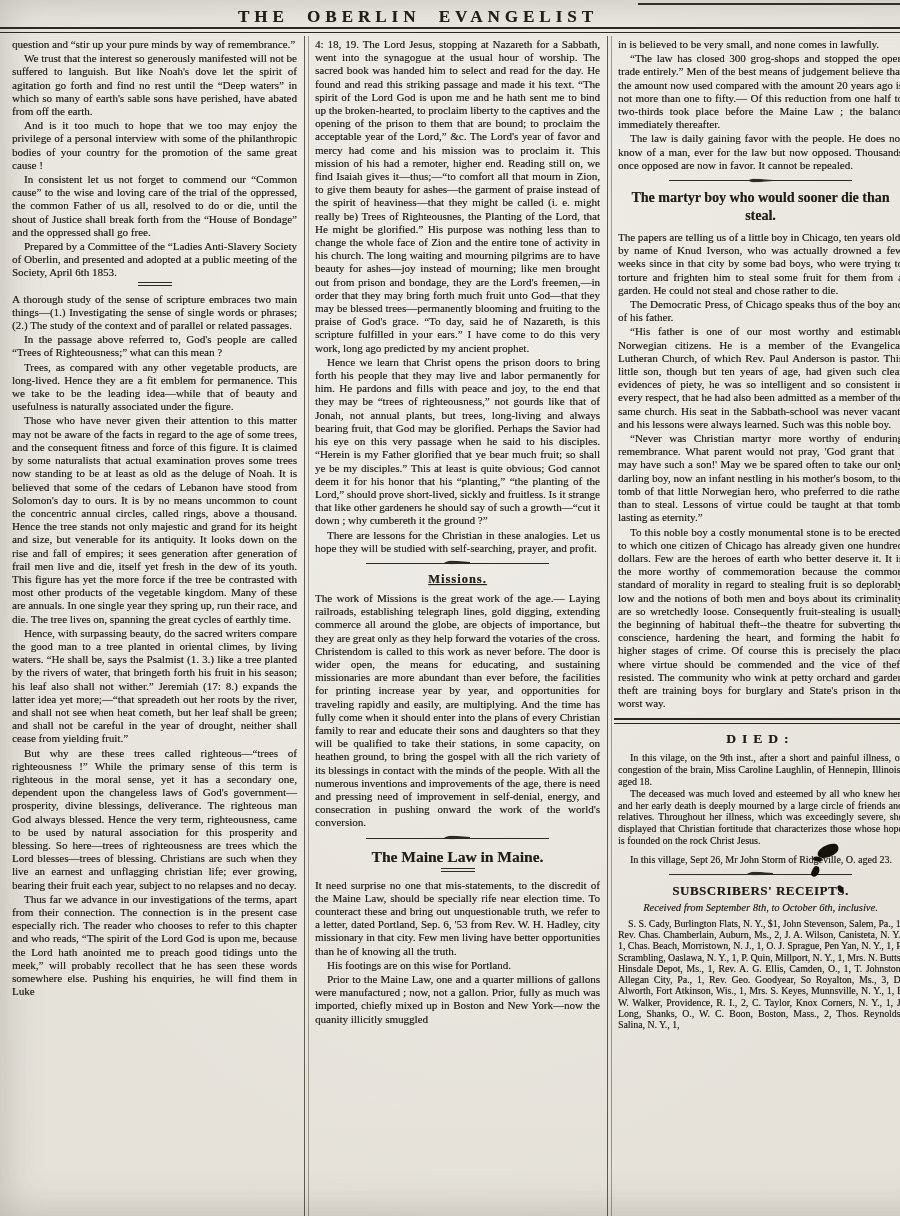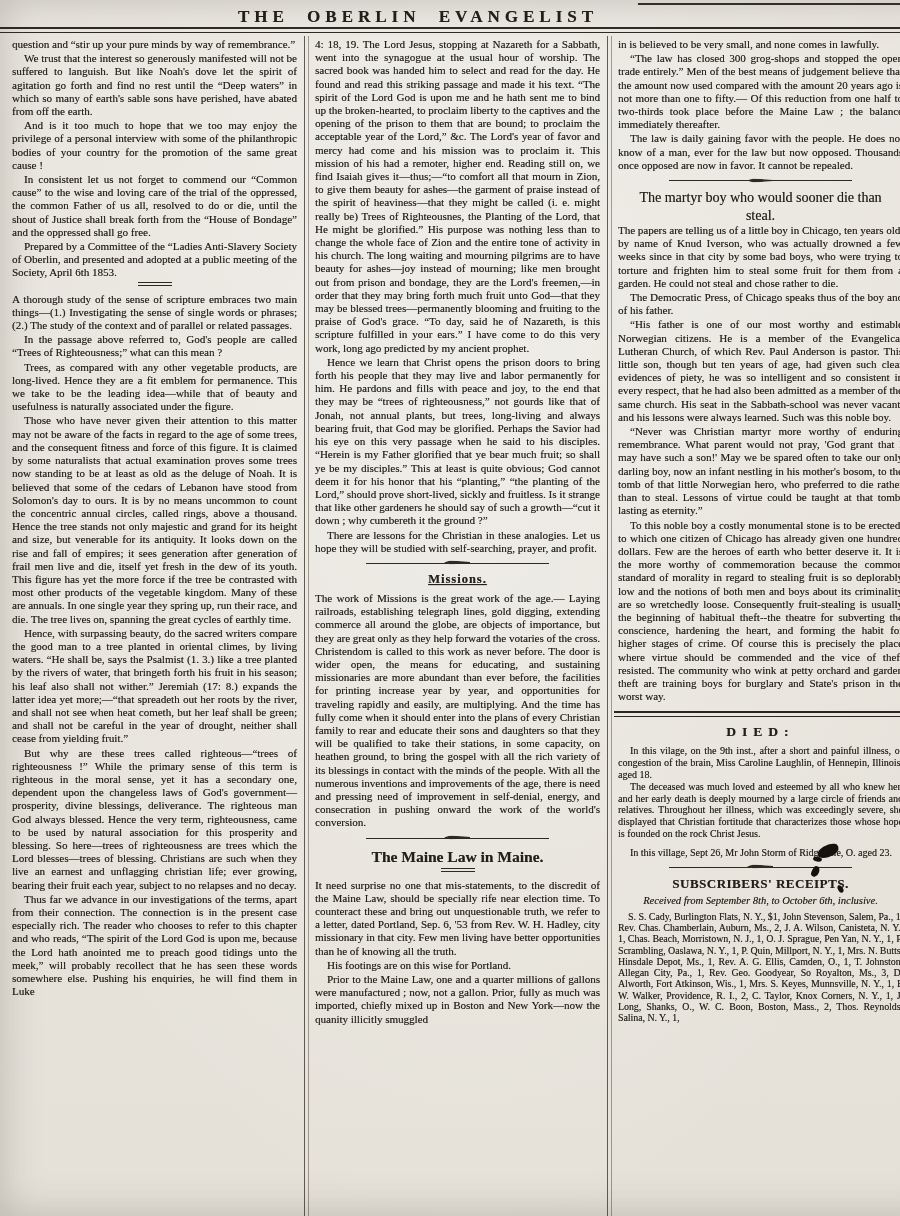--- a/index.html
+++ b/index.html
@@ -52,21 +52,21 @@
   }
   p.cont{text-indent:0;}
   .small p.body-p{font-size:10px;line-height:11.6px;}
   p.receipts-body{font-size:9.8px;line-height:11.3px;text-indent:10px;margin:0;text-align:justify;}
 
   
   .h-trees{margin:11px 0 2px;font-size:13.5px;font-weight:bold;text-align:center;}
   .h-underrule{width:34px;height:2px;margin:2px auto 7px;border-top:1px solid #2e2a23;border-bottom:1px solid #2e2a23;}
   .h-missions{margin:7px 0 5px;font-size:12.5px;font-weight:bold;text-align:center;text-decoration:underline;letter-spacing:1px;}
   .h-maine{margin:9px 0 2px;font-size:15.5px;font-weight:bold;text-align:center;}
-  .h-martyr{margin:7px 6px 0;font-size:14px;font-weight:normal;text-align:center;line-height:1.25;}
+  .h-martyr{margin:7px 6px 7px;font-size:14px;font-weight:bold;text-align:center;line-height:1.25;}
   .h-died{margin:7px 0 5px;font-size:13.5px;font-weight:bold;text-align:center;letter-spacing:6px;}
   .h-receipts{margin:8px 0 3px;font-size:13px;font-weight:bold;text-align:center;letter-spacing:.5px;}
   .receipts-sub{font-size:10.5px;font-style:italic;text-align:center;margin:0 0 5px;}
 
   
   .separator{position:relative;width:64%;margin:8px auto;border-top:1.5px solid #2e2a23;}
   .separator::after{
     content:"";position:absolute;left:50%;top:-4.5px;width:26px;height:7px;background:#2e2a23;
     transform:translateX(-50%) scaleY(.55) rotate(0.001deg);
     clip-path:polygon(0 50%,25% 0,100% 35%,100% 65%,25% 100%);

